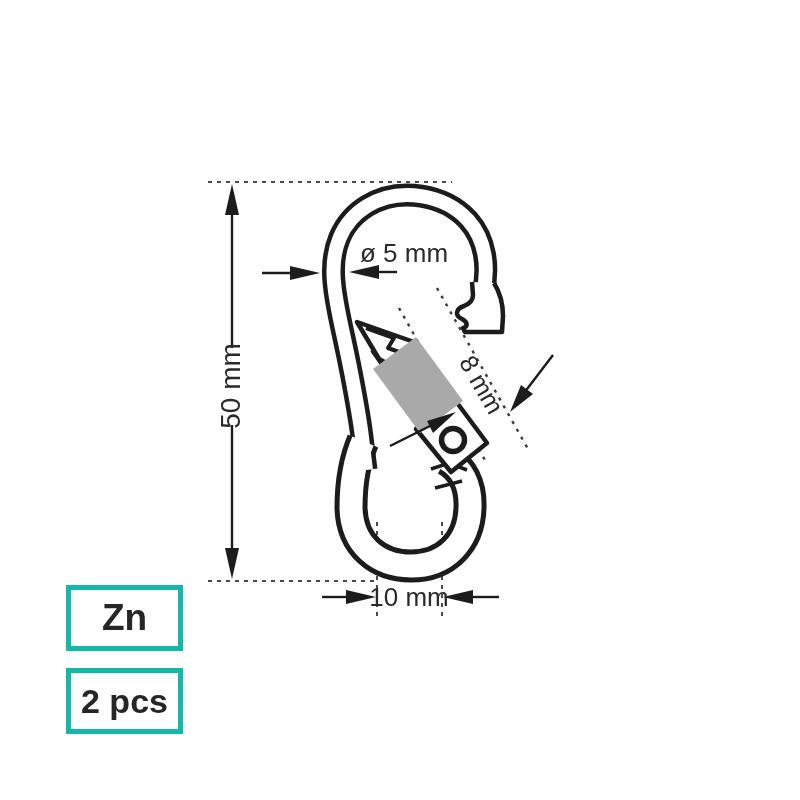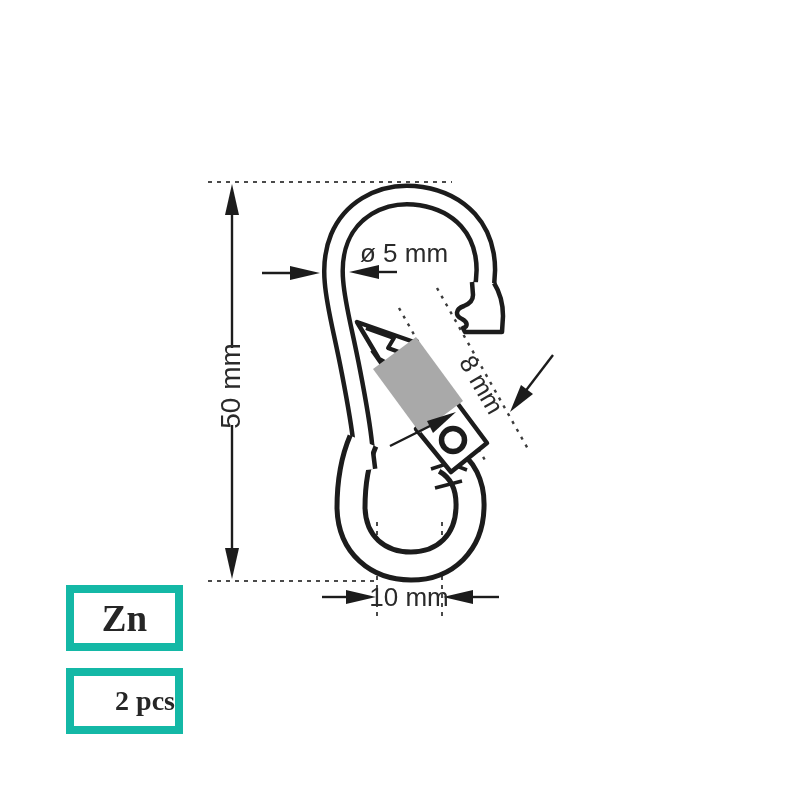--- a/index.html
+++ b/index.html
@@ -15,32 +15,31 @@
     background: #ffffff;
     overflow: hidden;
   }
   svg { position: absolute; left: 0; top: 0; }
 
   .badge {
     position: absolute;
     left: 66px;
     width: 117px;
     height: 66px;
-    border: 8px solid #14b8a6;
+    border: 5px solid #14b8a6;
     background: #ffffff;
     display: flex;
     align-items: center;
     justify-content: center;
     font-weight: bold;
     color: #262626;
     box-sizing: border-box;
-    font-family: Liberation Serif, serif;
   }
   #badge-material { top: 585px; font-size: 37px; }
-  #badge-quantity { top: 668px; font-size: 28px; justify-content: flex-end; }
+  #badge-quantity { top: 668px; font-size: 34px; }
 
   .dim-text {
     font-family: "Liberation Sans", sans-serif;
     fill: #2a2a2a;
   }
 </style>
 </head>
 <body>
 
 <div id="canvas">

